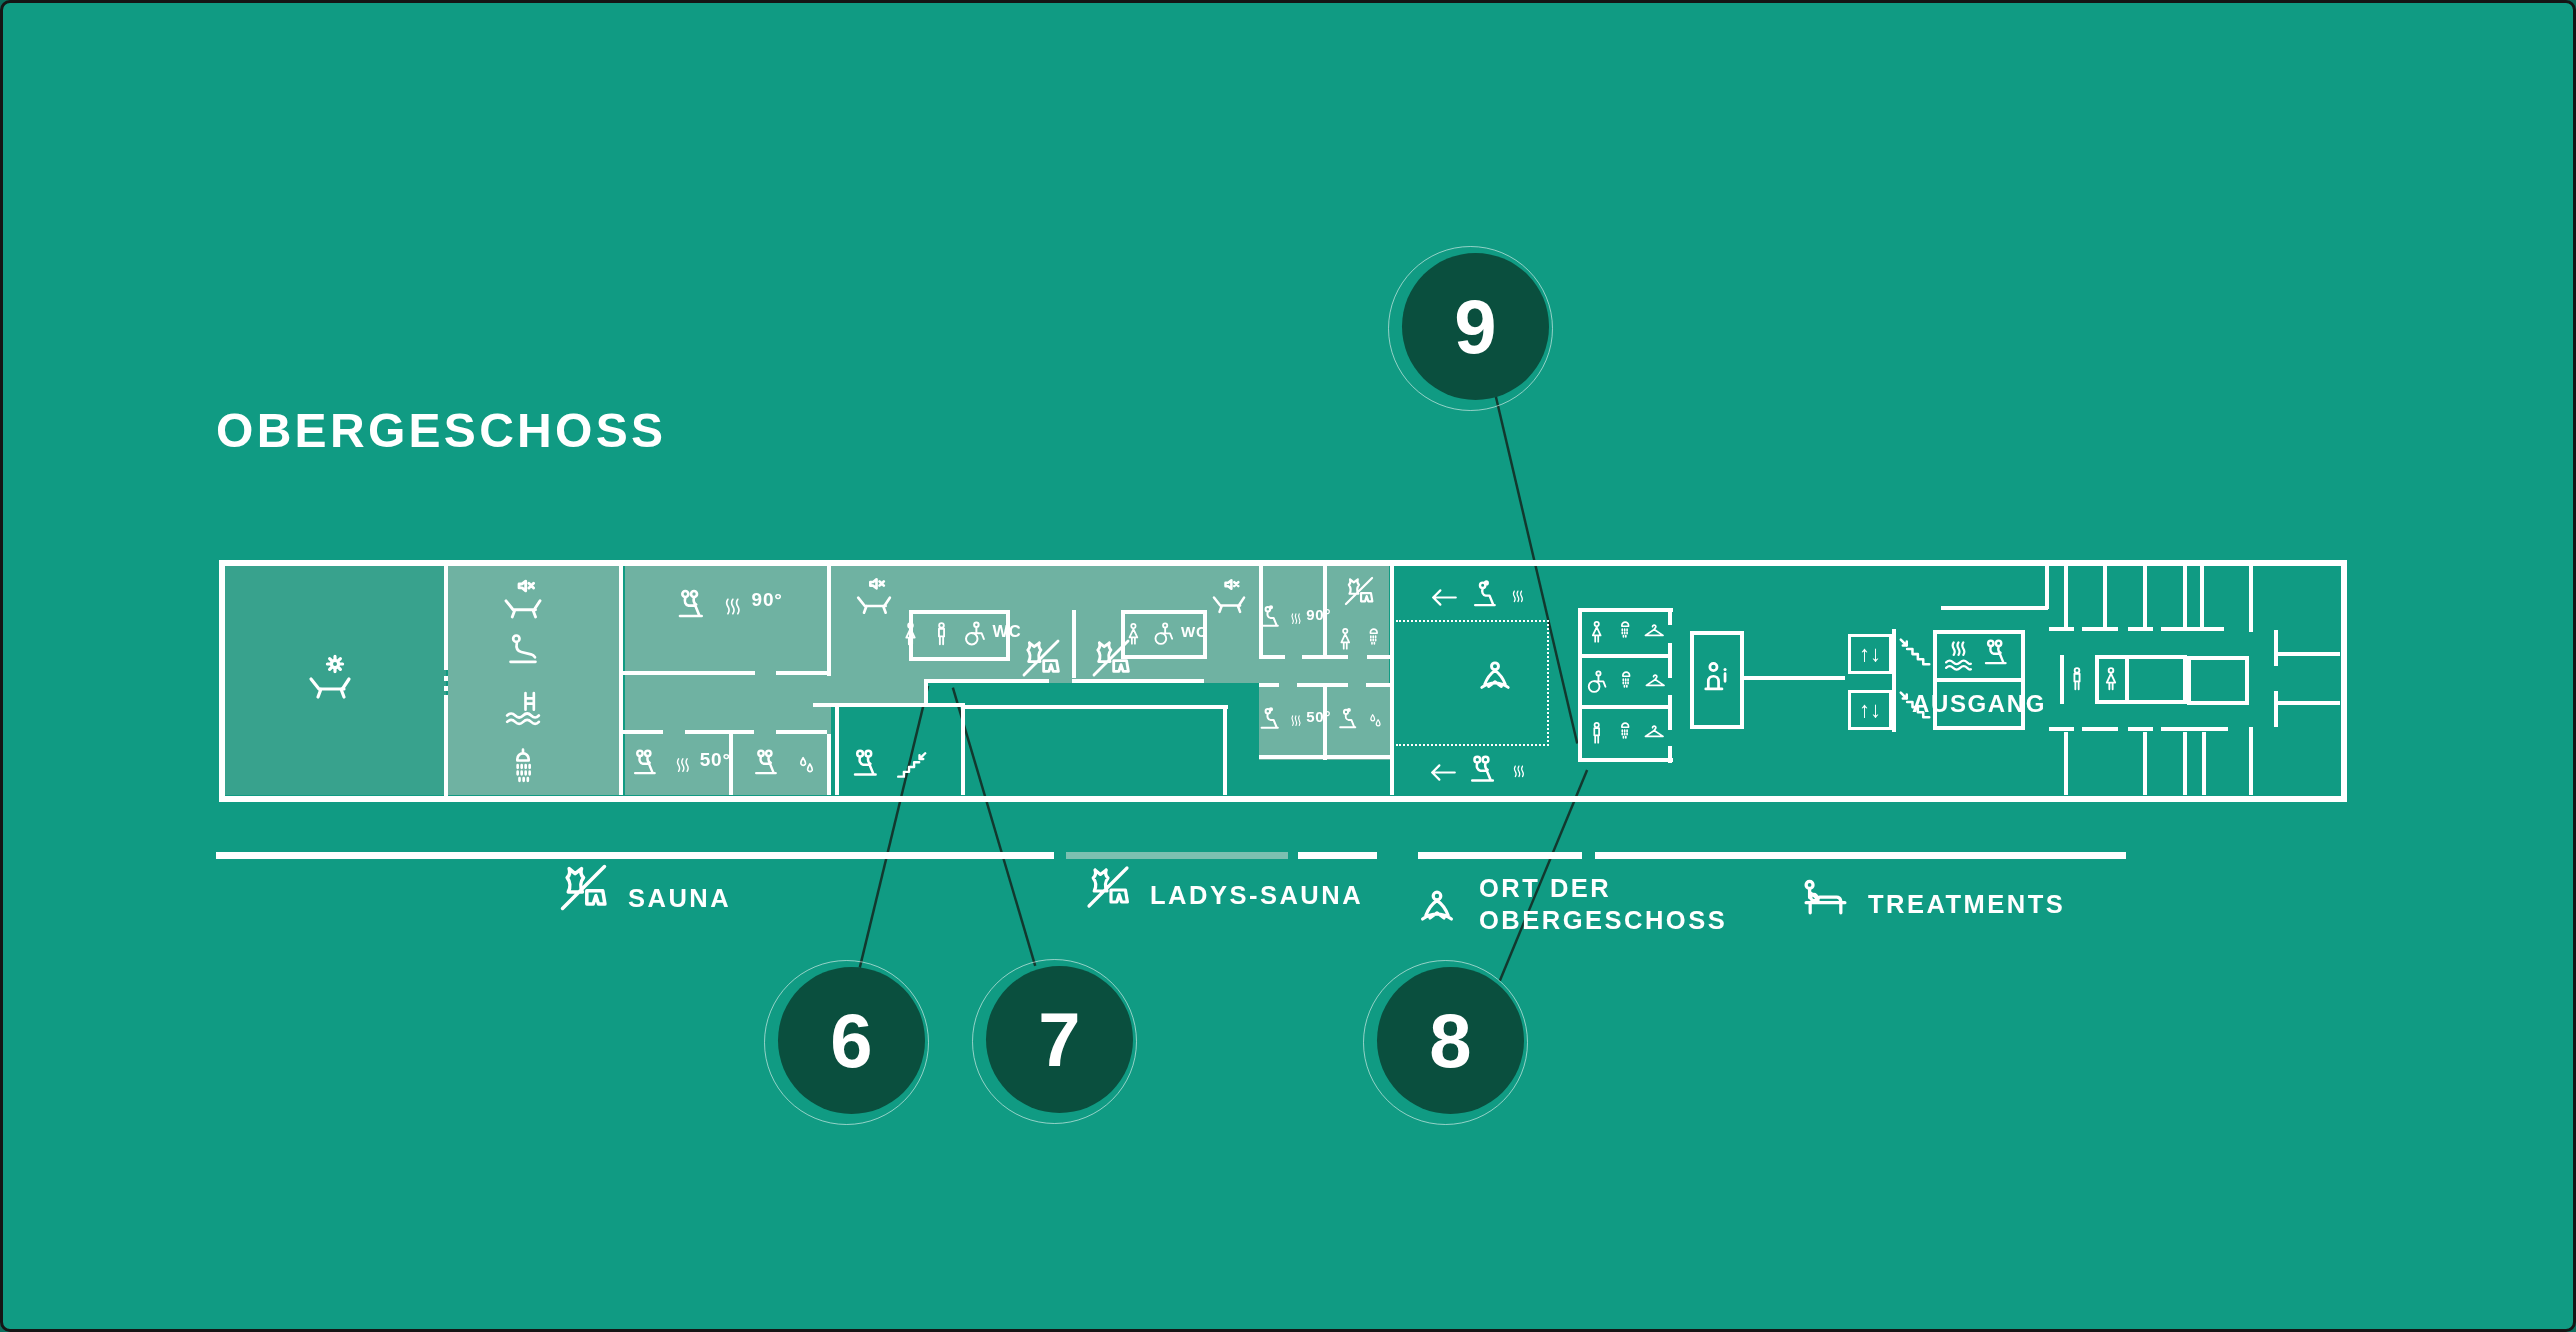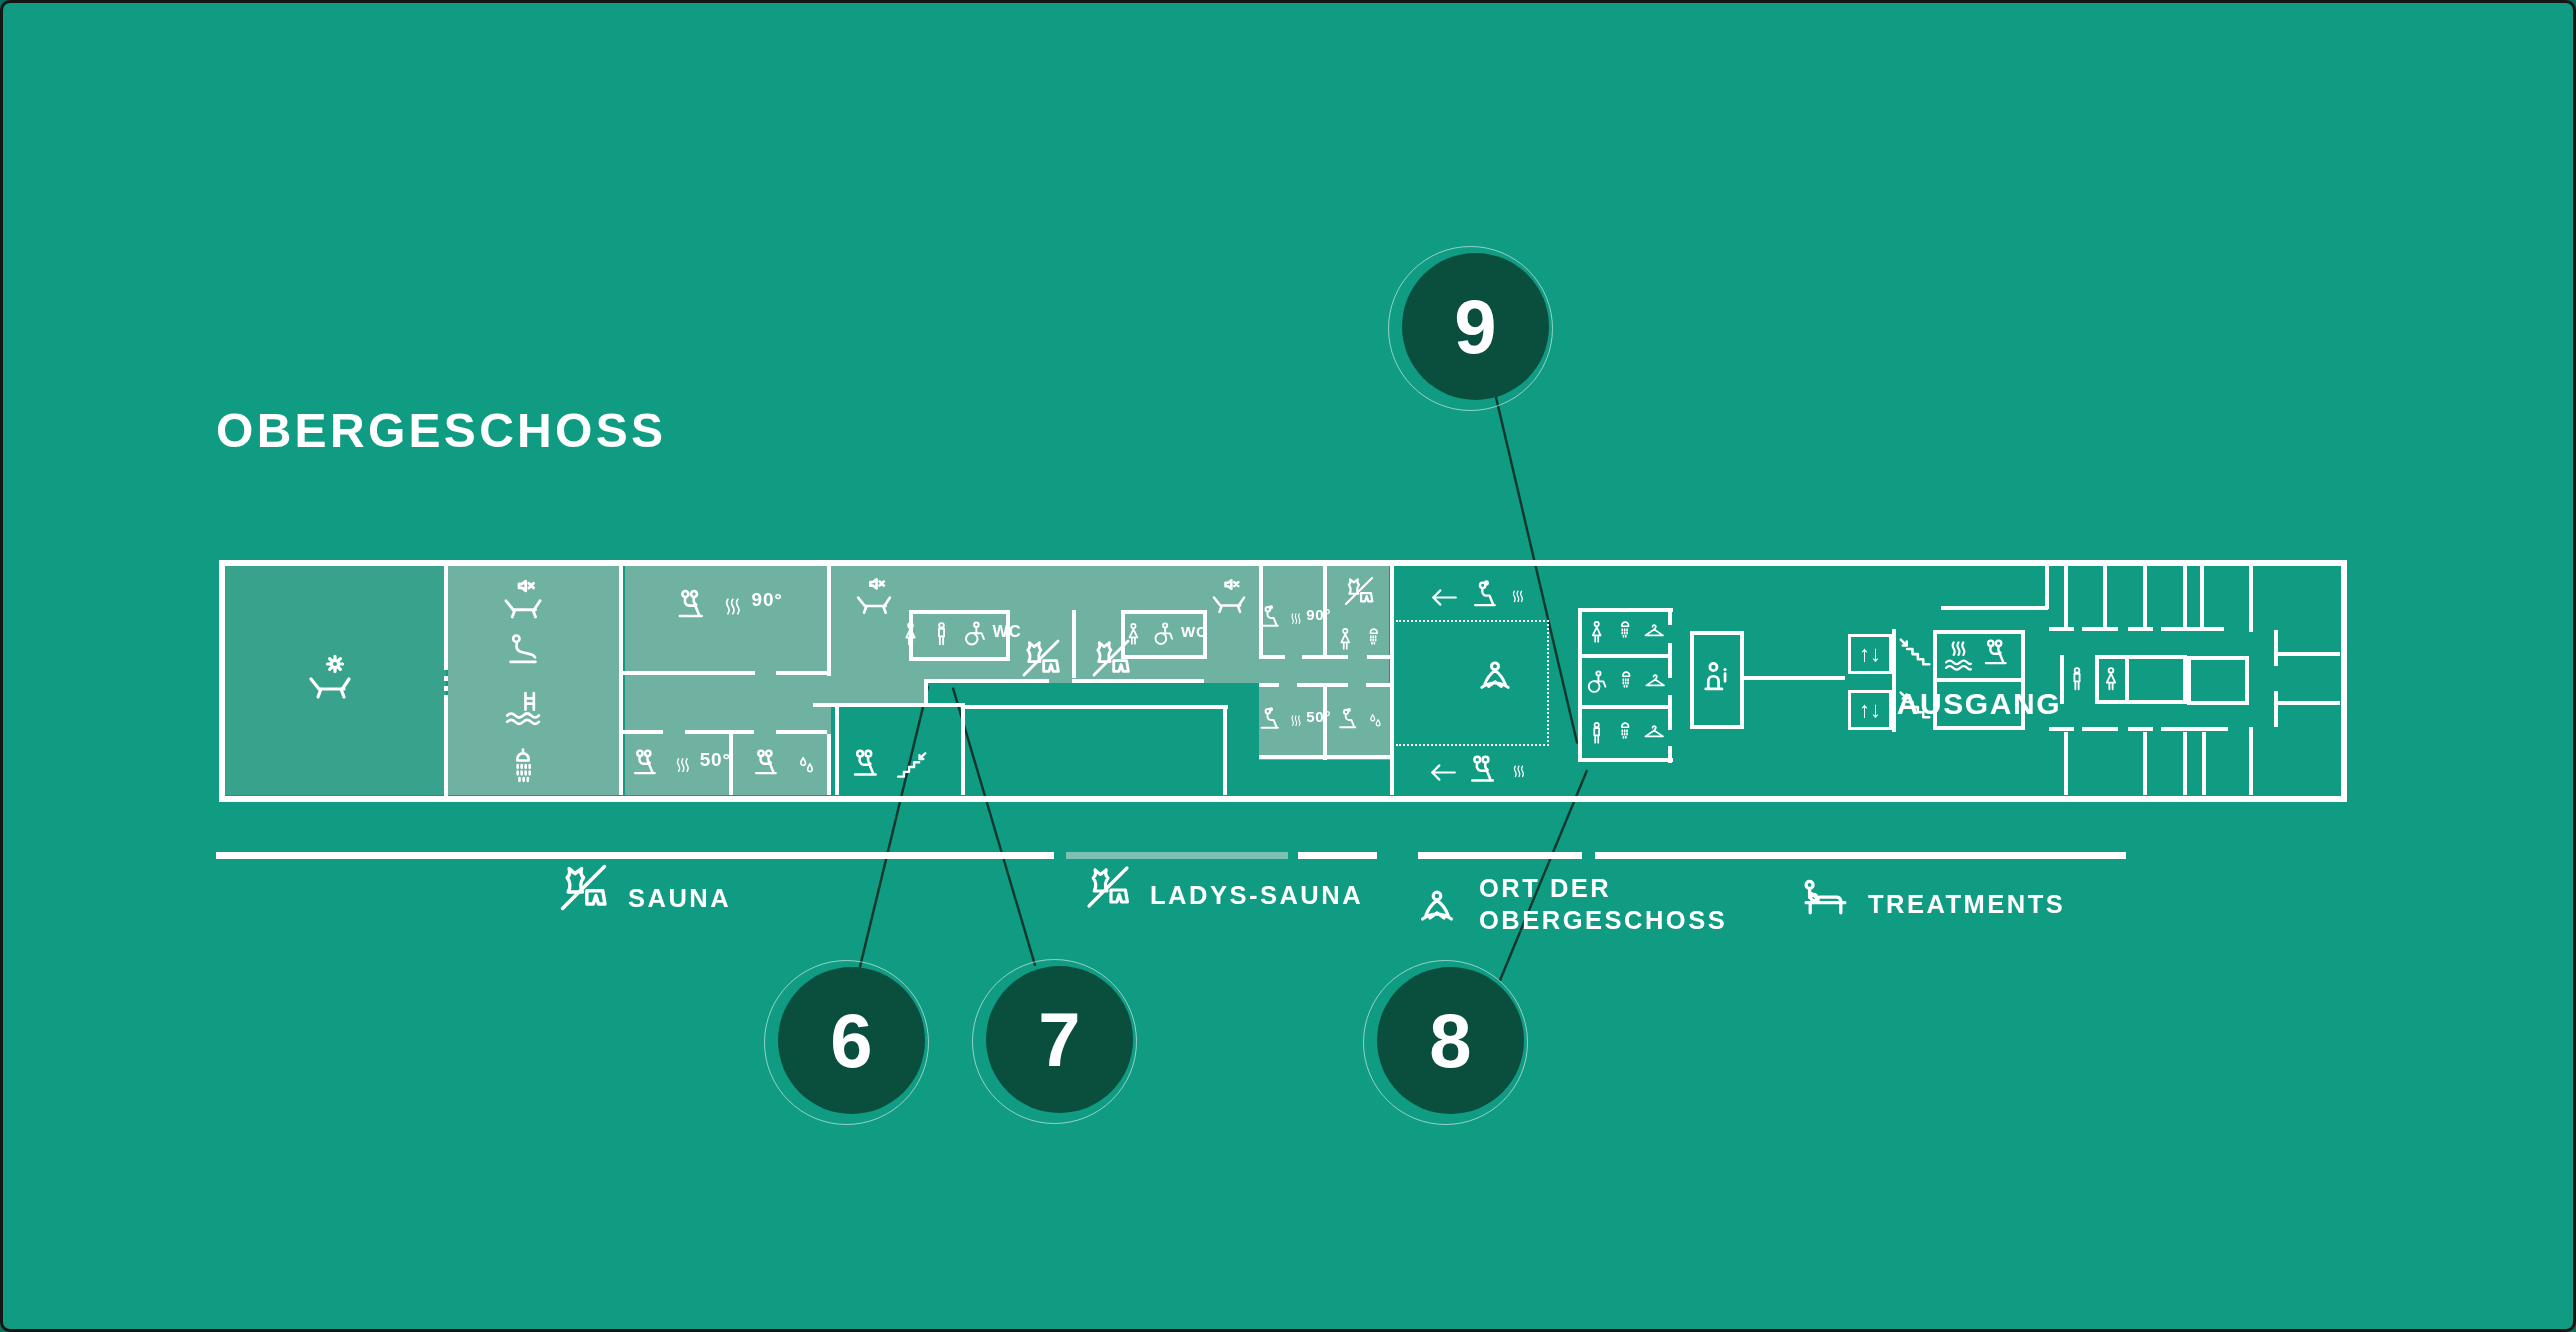--- a/index.html
+++ b/index.html
@@ -13,21 +13,21 @@
     border:6.6px solid #fff;box-sizing:border-box;}
   .lz{position:absolute;}
   .w{position:absolute;background:#fff;}
   .wd{position:absolute;background:repeating-linear-gradient(180deg,#fff 0 5px,rgba(0,0,0,0) 5px 10.7px);}
   .box{position:absolute;border:4.1px solid #fff;box-sizing:border-box;}
   .dot{position:absolute;}
   .cl{position:absolute;display:flex;align-items:center;gap:6.6px;transform:translate(-50%,-50%);white-space:nowrap;}
   .ic{stroke:#fff;fill:none;stroke-width:1.6;stroke-linecap:round;stroke-linejoin:round;display:block;}
   .mt{color:#fff;font-weight:700;font-size:19px;letter-spacing:0.8px;}
   .mt.sup{align-self:flex-start;margin-top:1.6px;}
-  .ausgang{color:#fff;font-weight:700;font-size:30px;letter-spacing:1.6px;}
+  .ausgang{color:#fff;font-weight:700;font-size:24px;letter-spacing:1.6px;}
   .elv{position:absolute;border:3.3px solid #fff;box-sizing:border-box;display:flex;
     align-items:center;justify-content:center;color:#fff;font-weight:700;font-size:22px;letter-spacing:0;}
   
   .lseg{position:absolute;height:6.6px;top:849px;background:#fff;}
   .litem{position:absolute;display:flex;align-items:flex-end;gap:18px;color:#fff;}
   .litem .lbl{font-size:25.5px;font-weight:700;letter-spacing:2.5px;line-height:32px;margin-top:11.5px;}
   
   .marker{position:absolute;width:147px;height:147px;border-radius:50%;background:#0A4F3E;
     display:flex;align-items:center;justify-content:center;color:#fff;font-size:76px;font-weight:700;}
   .ring{position:absolute;width:165px;height:165px;border-radius:50%;border:1.6px solid rgba(255,255,255,0.55);box-sizing:border-box;}

